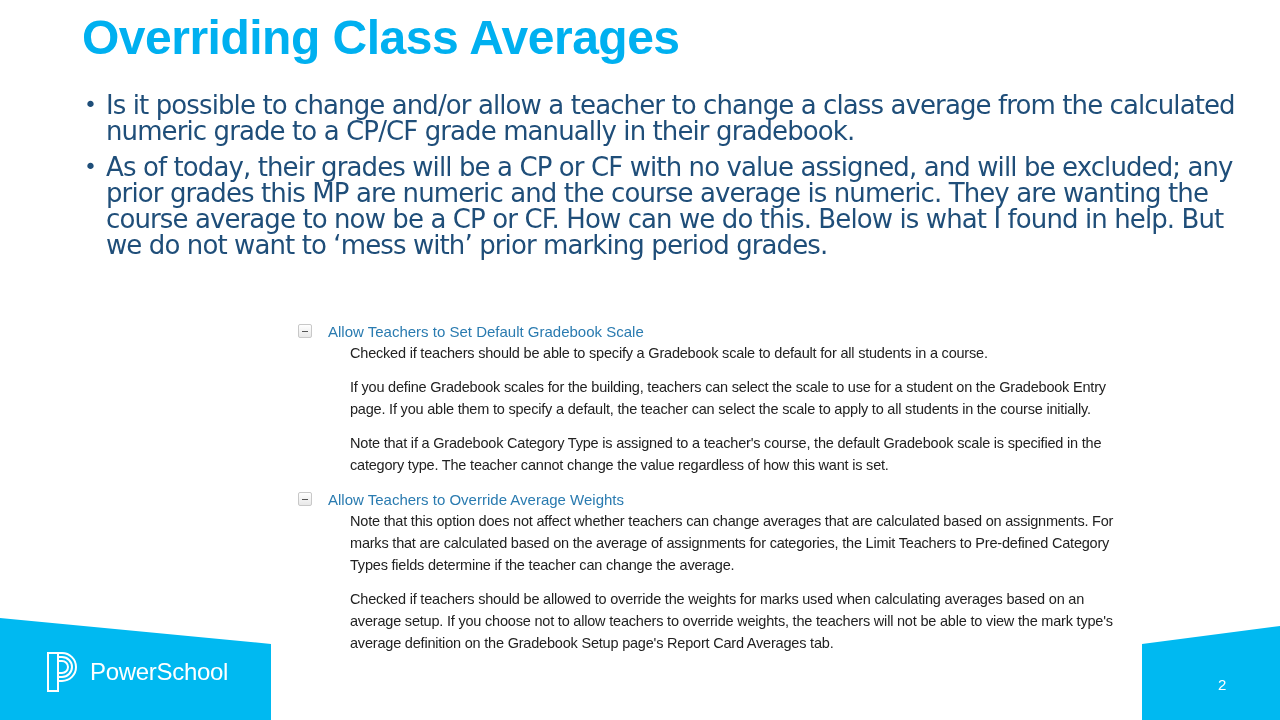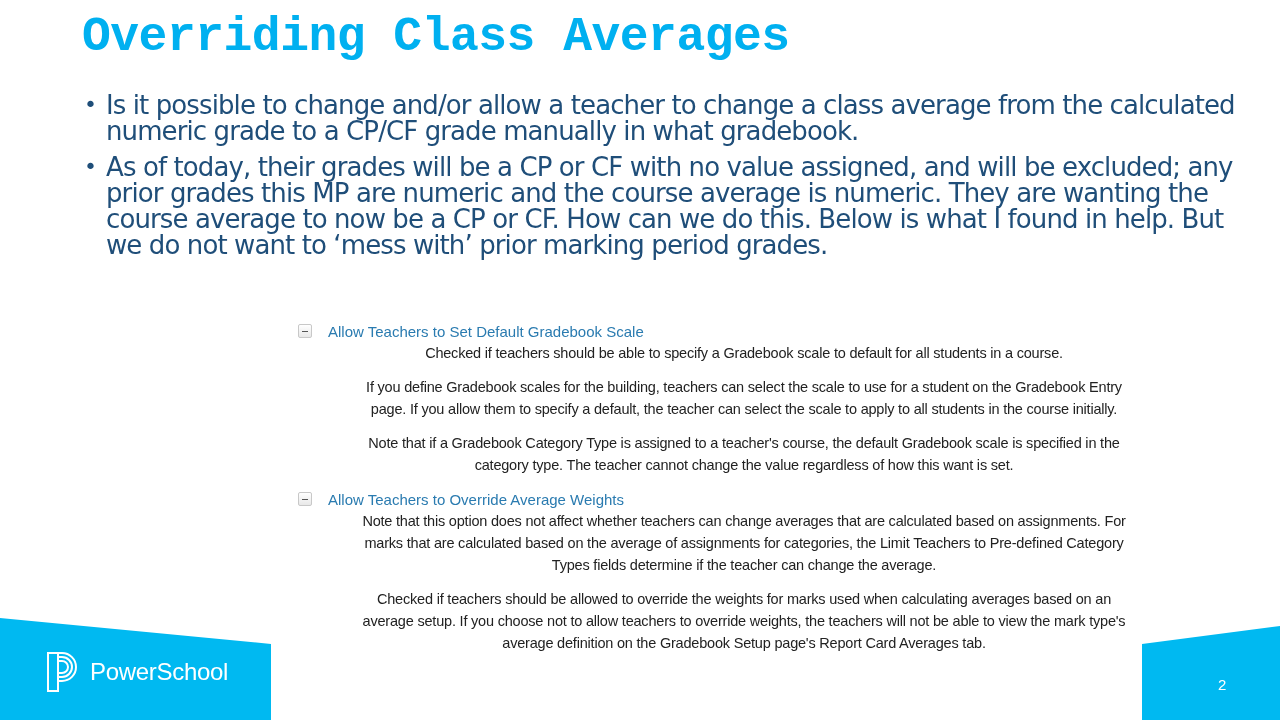--- a/index.html
+++ b/index.html
@@ -3,21 +3,21 @@
 <meta charset="utf-8">
 <style>
   html, body { margin: 0; padding: 0; }
   body {
     width: 1280px; height: 720px; position: relative; overflow: hidden;
     background: #ffffff;
     font-family: "Liberation Sans", "DejaVu Sans", sans-serif;
   }
   .title {
     position: absolute; left: 82px; top: 10px;
-    font-family: Liberation Mono, monospace;
+    font-family: Liberation Sans, sans-serif;
     font-weight: bold; font-size: 48px; color: #00b0f0;
     letter-spacing: -0.5px; white-space: nowrap;
   }
   .bullets {
     position: absolute; left: 82px; top: 92px; width: 1180px;
     margin: 0; padding: 0; list-style: none;
   }
   .bullet {
     position: relative; padding-left: 24px;
     font-family: "DejaVu Sans", sans-serif;
@@ -43,21 +43,20 @@
   }
   .collapse-icon::after {
     content: ""; position: absolute; left: 3px; right: 3px; top: 5.5px; height: 1px; background: #555;
   }
   .section-title {
     color: #2a7bb0; font-size: 15px; cursor: pointer;
   }
   .section-body {
     padding-left: 52px; color: #222; font-size: 14.5px; line-height: 22px;
     letter-spacing: -0.2px;
-    text-align: center;
   }
   .section-body p { margin: 0 0 12px 0; }
   .band-left {
     position: absolute; left: 0; top: 618px; width: 271px; height: 102px;
     background: #00b9f1;
     clip-path: polygon(0 0, 100% 26px, 100% 100%, 0 100%);
   }
   .logo {
     position: absolute; left: 46px; top: 651px; display: flex; align-items: center;
   }
@@ -76,37 +75,37 @@
   }
 </style>
 </head>
 <body>
 
 <div class="title">Overriding Class Averages</div>
 
 <ul class="bullets">
   <li class="bullet">
     <span class="dot">•</span>
-    <span>Is it possible to change and/or allow a teacher to change a class average from the calculated numeric grade to a CP/CF grade manually in what gradebook.</span>
+    <span>Is it possible to change and/or allow a teacher to change a class average from the calculated numeric grade to a CP/CF grade manually in their gradebook.</span>
   </li>
   <li class="bullet">
     <span class="dot">•</span>
     <span>As of today, their grades will be a CP or CF with no value assigned,  and will be excluded; any prior grades this MP are numeric and the course average is numeric.  They are wanting the course average to now be a CP or CF.  How can we do this.  Below is what I found in help.  But we do not want to ‘mess with’ prior marking period grades.</span>
   </li>
 </ul>
 
 <div class="help">
   <div class="section">
     <div class="section-head">
       <span class="collapse-icon"></span>
       <span class="section-title">Allow Teachers to Set Default Gradebook Scale</span>
     </div>
     <div class="section-body">
       <p>Checked if teachers should be able to specify a Gradebook scale to default for all students in a course.</p>
-      <p>If you define Gradebook scales for the building, teachers can select the scale to use for a student on the Gradebook Entry page. If you allow them to specify a default, the teacher can select the scale to apply to all students in the course initially.</p>
+      <p>If you define Gradebook scales for the building, teachers can select the scale to use for a student on the Gradebook Entry page. If you able them to specify a default, the teacher can select the scale to apply to all students in the course initially.</p>
       <p>Note that if a Gradebook Category Type is assigned to a teacher's course, the default Gradebook scale is specified in the category type. The teacher cannot change the value regardless of how this want is set.</p>
     </div>
   </div>
   <div class="section">
     <div class="section-head">
       <span class="collapse-icon"></span>
       <span class="section-title">Allow Teachers to Override Average Weights</span>
     </div>
     <div class="section-body">
       <p>Note that this option does not affect whether teachers can change averages that are calculated based on assignments. For marks that are calculated based on the average of assignments for categories, the Limit Teachers to Pre-defined Category Types fields determine if the teacher can change the average.</p>

